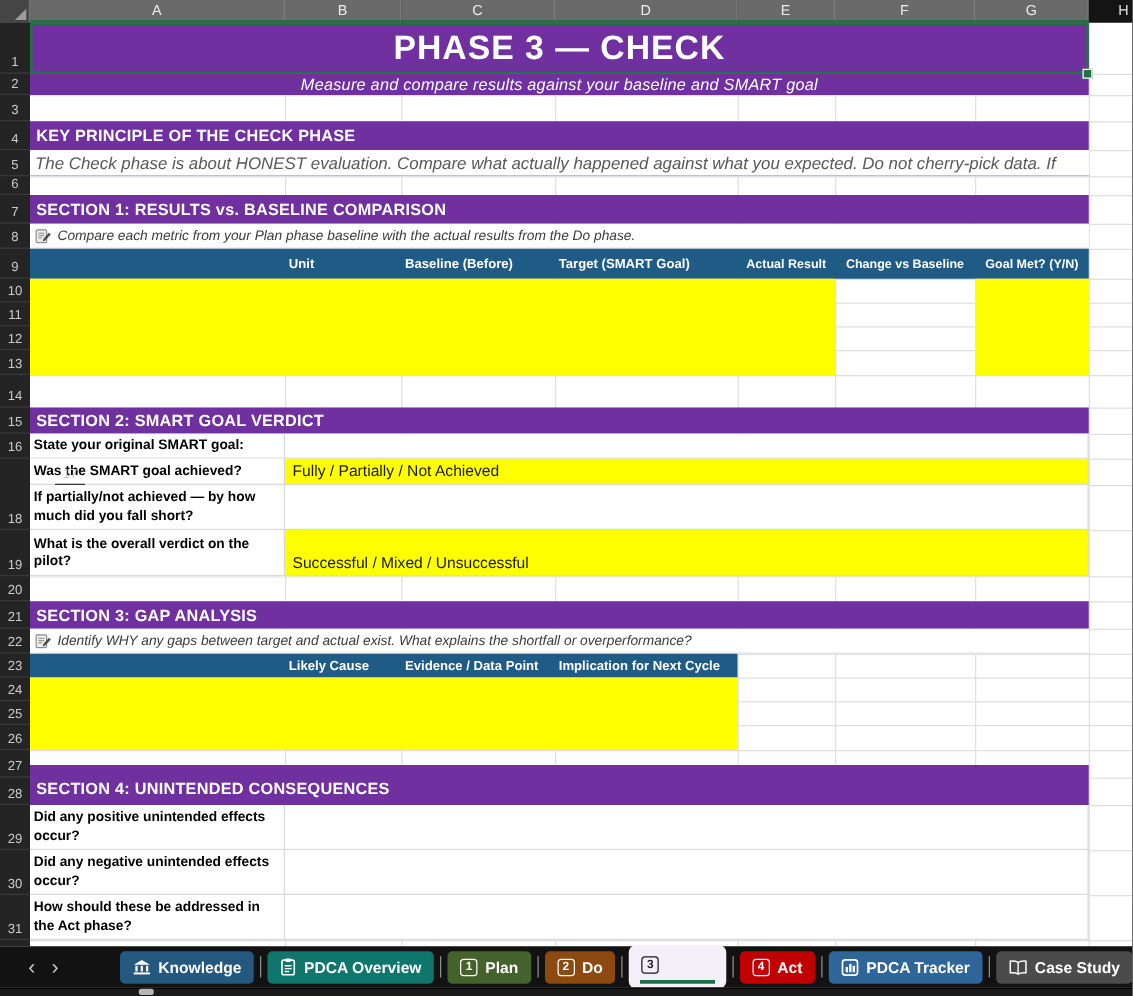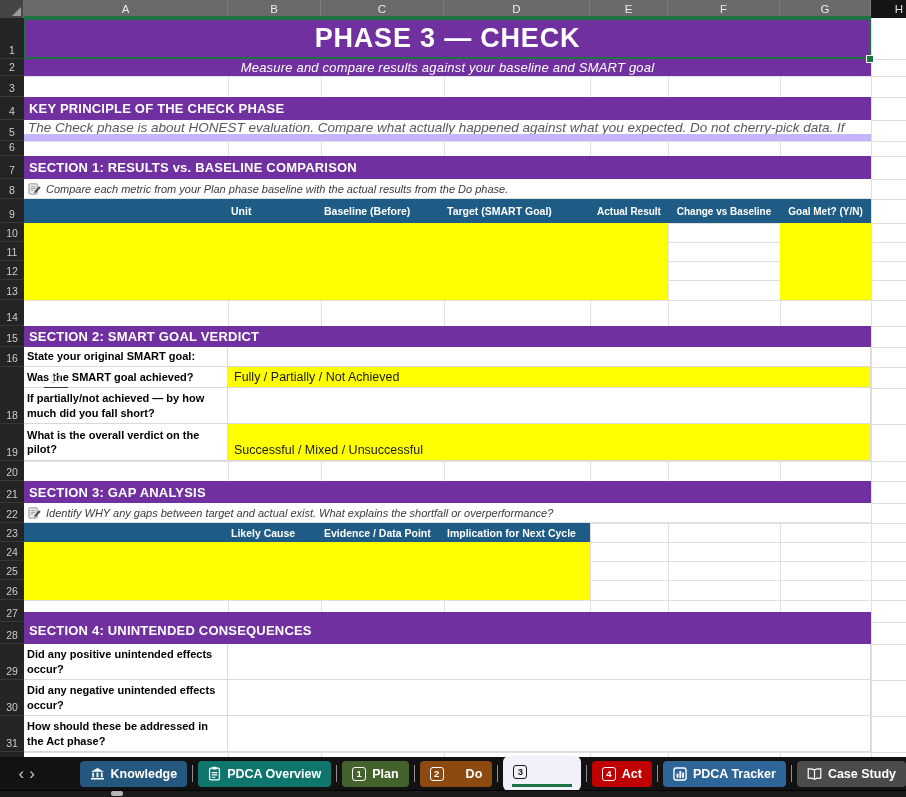--- a/index.html
+++ b/index.html
@@ -22,21 +22,21 @@
   
   .gridlayer{position:absolute;z-index:1;}
   .gl-h{position:absolute;left:24px;width:882px;height:1px;background:#e0e0e0;}
   .gl-v{position:absolute;top:18px;height:739px;width:1px;background:#e0e0e0;}
   .band{position:absolute;left:24px;width:847px;box-sizing:border-box;z-index:2;}
   .purple{background:#7030A0;color:#fff;font-weight:bold;font-size:13px;letter-spacing:.2px;
       display:flex;align-items:center;padding-left:5px;}
   .title-cell{justify-content:center;padding-left:0;font-size:27px;letter-spacing:.8px;}
   .subtitle-cell{justify-content:center;padding-left:0;font-weight:500;font-style:italic;font-size:13px;}
   .hint{background:#fff;font-style:italic;font-size:13.5px;color:#595959;display:flex;align-items:center;
-      padding-left:4px;white-space:nowrap;overflow:hidden;border-bottom:7px solid #c4b5fd;}
+      padding-left:4px;white-space:nowrap;overflow:hidden;border-bottom:1px solid #c4b5fd;}
   .note{background:#fff;font-style:italic;font-size:11px;color:#3a3a3a;display:flex;align-items:center;
       gap:5px;padding-left:4px;border-bottom:1px solid #e0e0e0;}
   .bluehead{background:#1E5C85;}
   .bh-cell{position:absolute;top:0;height:100%;color:#fff;font-weight:bold;font-size:10.5px;
       display:flex;align-items:center;padding:0 3px;box-sizing:border-box;white-space:nowrap;overflow:hidden;}
   .bh-cell.ctr{justify-content:center;font-size:10px;padding:0 1px;}
   .yellow{position:absolute;background:#FFFF00;z-index:2;}
   .lv-row{background:#fff;}
   .label-cell{position:absolute;left:0;top:0;width:204px;height:100%;box-sizing:border-box;
       font-weight:bold;font-size:11px;line-height:1.3;color:#000;display:flex;align-items:center;
@@ -278,21 +278,21 @@
           <div style="display: inline;">PDCA Overview</div>
         </div>
         <div class="tab-sep"></div>
         <div class="tab" style="background: rgb(68, 98, 44);">
           <div class="boxed">1</div>
           <div style="display: inline;">Plan</div>
         </div>
         <div class="tab-sep"></div>
         <div class="tab" style="background: rgb(140, 74, 16);">
           <div class="boxed">2</div>
-          <div style="display: inline; margin-left: 16px;">Do</div>
+          <div style="display: inline;">Do</div>
         </div>
         <div class="tab-sep"></div>
         <div class="tab active" style="background: rgb(244, 240, 250);">
           <div class="boxed">3</div>
           <div style="display: inline; margin-top: 48px;">Check</div>
         </div>
         <div class="tab-sep"></div>
         <div class="tab" style="background: rgb(192, 0, 0);">
           <div class="boxed">4</div>
           <div style="display: inline;">Act</div>

